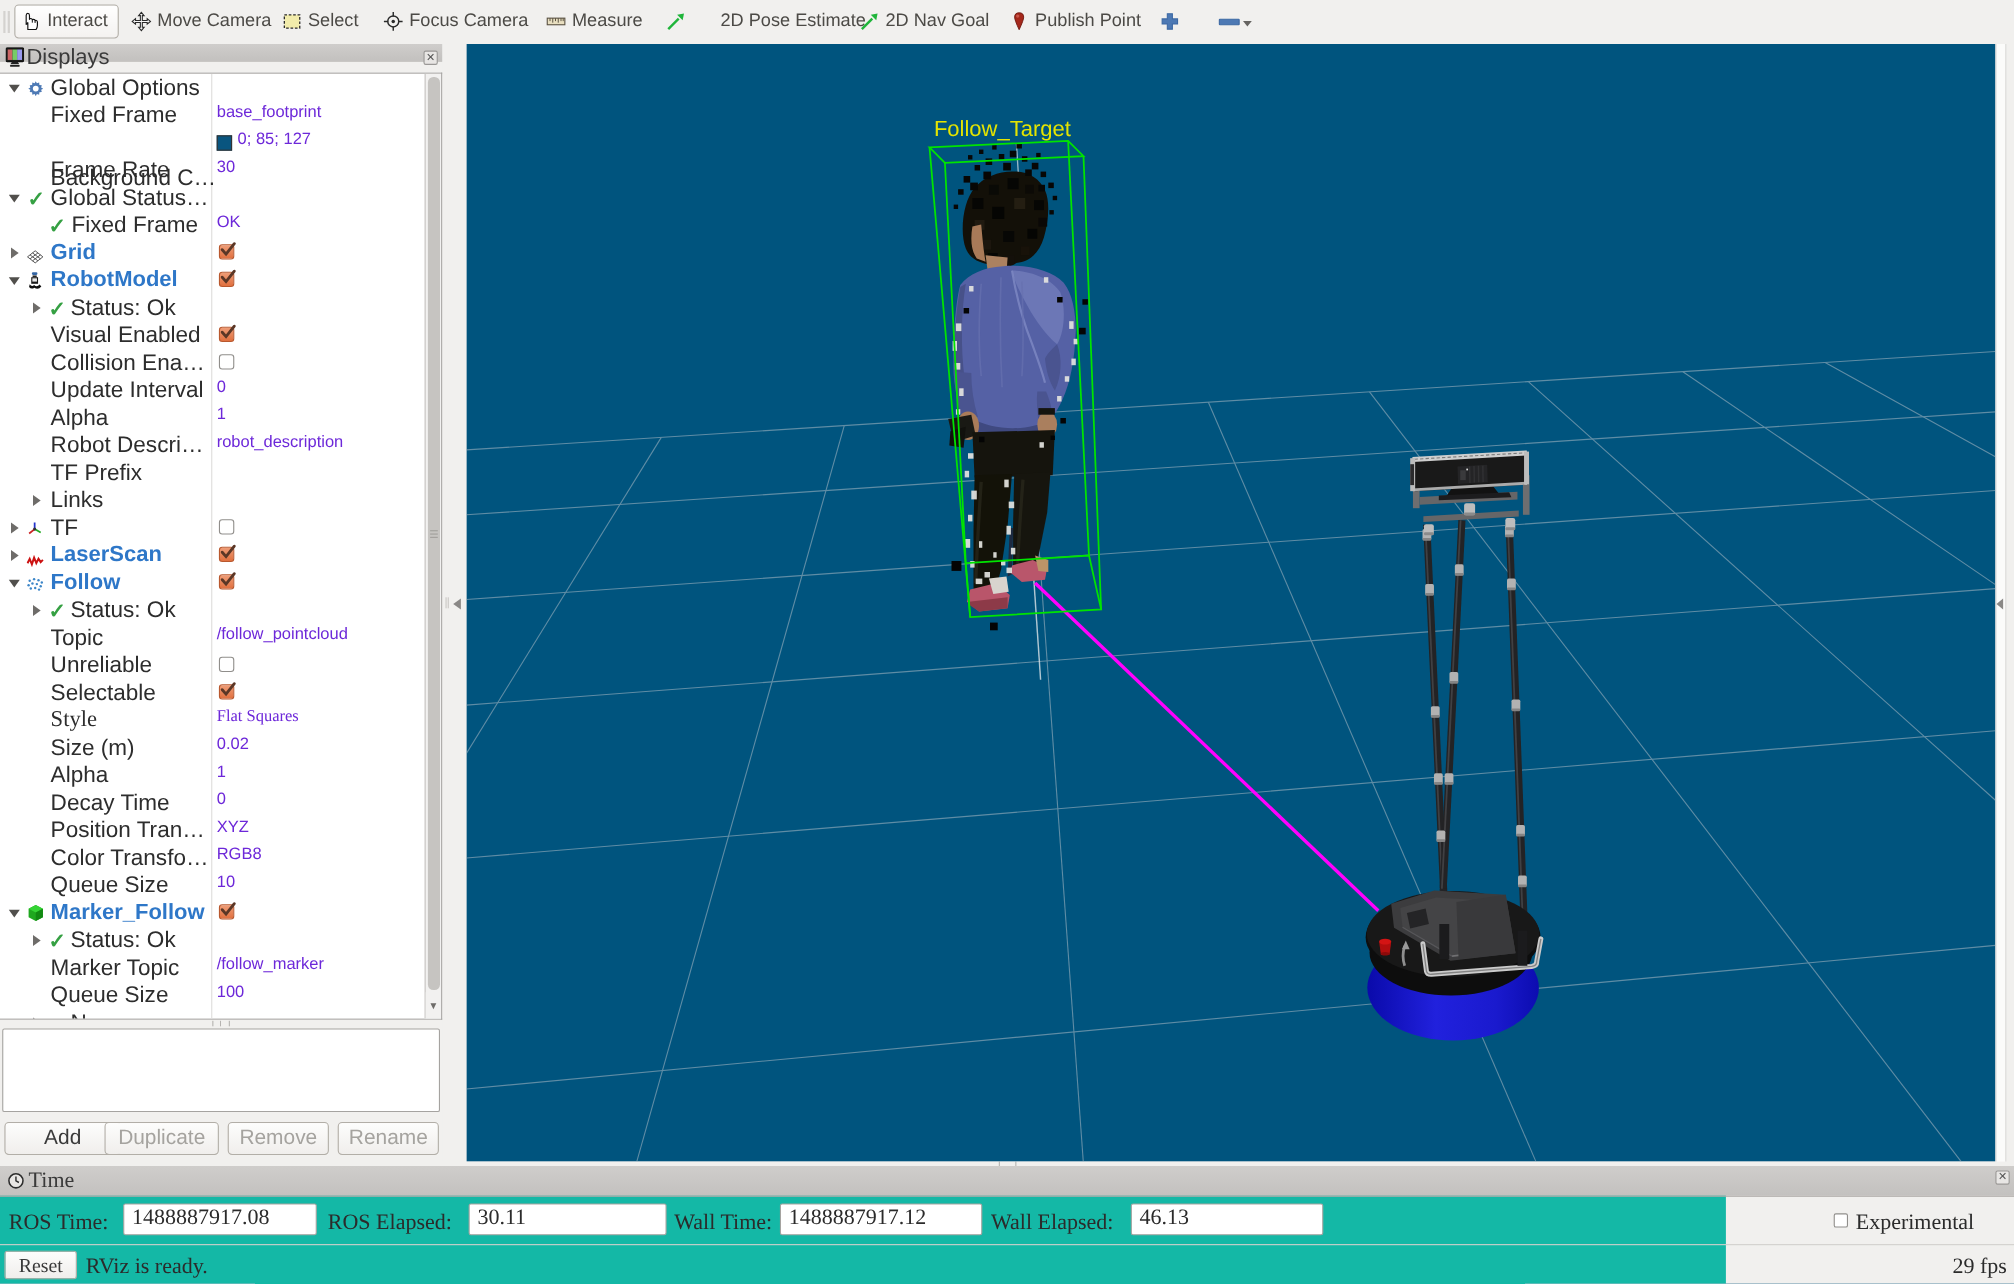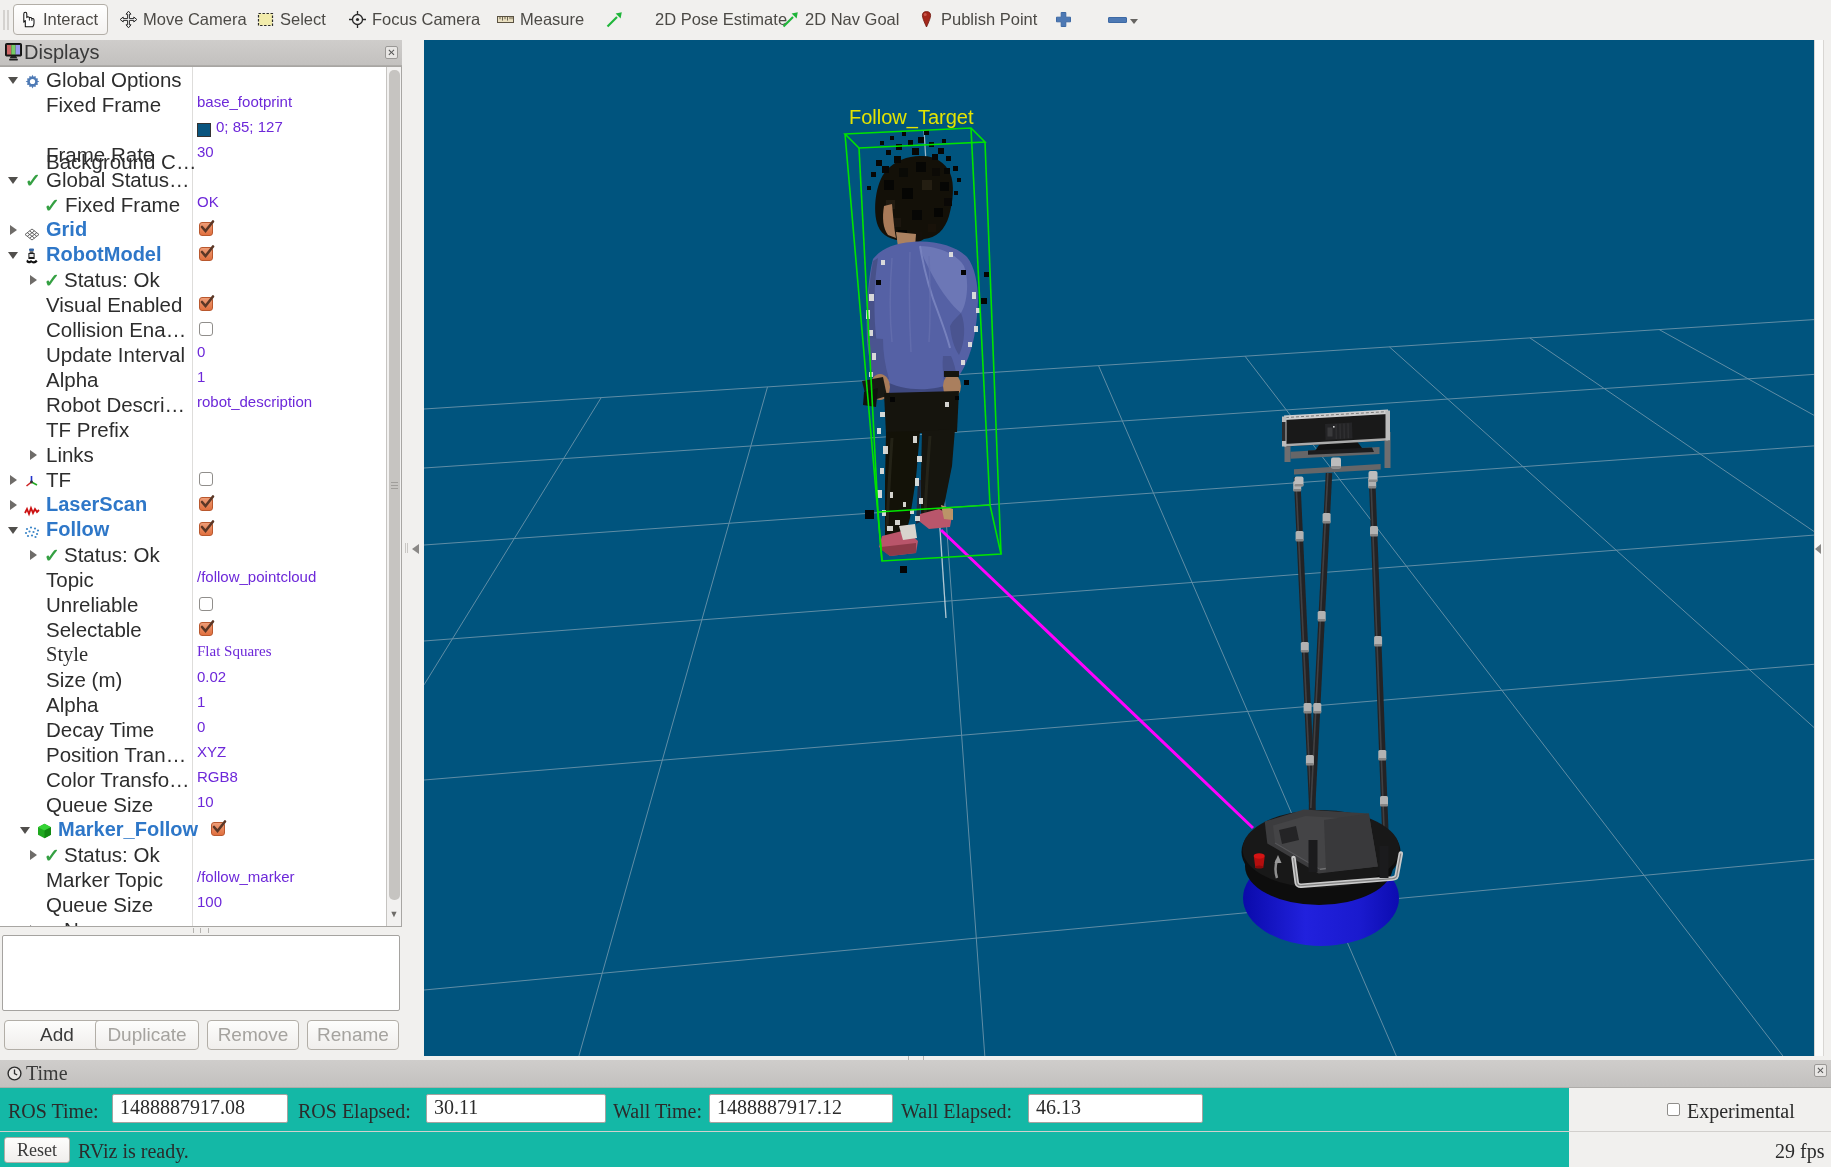--- a/index.html
+++ b/index.html
@@ -7,21 +7,21 @@
 body { font-family:"Liberation Sans", sans-serif; font-size:20px; color:#2b2b2b; background:#f1f0ee; position:relative; }
 
 
 #toolbar { position:absolute; left:0; top:0; width:1831px; height:39px; background:#f1f0ee; }
 .tbtn { position:absolute; top:4px; height:31px; display:flex; align-items:center; gap:5px; color:#4c4a46; font-size:16.5px; white-space:nowrap; }
 #btn-interact { border:1px solid #b2aea7; border-radius:4px; background:linear-gradient(#ffffff,#f4f2f0); padding:0 9px 0 5px; }
 .tico { width:19px; height:19px; display:inline-block; }
 
 
 #dpanel { position:absolute; left:0; top:40px; width:402px; height:1016px; background:#f1f0ee; }
-#dhead { position:absolute; left:0; top:0; width:402px; height:26px; background:linear-gradient(#cfcdcb,#c3c1bf); border-bottom:1px solid #aeaca9; }
+#dhead { position:absolute; left:0; top:0; width:402px; height:16px; background:linear-gradient(#cfcdcb,#c3c1bf); border-bottom:1px solid #aeaca9; }
 #dhead .ttl { position:absolute; left:24px; top:1px; color:#3a3a3a; }
 .closebox { position:absolute; width:13px; height:13px; border:1px solid #9a9896; border-radius:2px; background:#e8e6e4; color:#555; font-size:10px; line-height:11px; text-align:center; }
 #tree { position:absolute; left:0; top:26px; width:402px; height:861px; background:#fff; border:1px solid #a8a6a3; border-left:none; overflow:hidden; }
 .row { position:absolute; left:0; width:385px; height:25px;padding-left:19px; }
 .lbl { position:absolute; top:1px; color:#2d2d2d; white-space:nowrap; font-size:20.5px; }
 .val { position:absolute; left:197px; top:1px; color:#6d28d9; white-space:nowrap; font-size:15px; }
 .dname { color:#2e77c8; font-weight:bold; font-size:20px; }
 .cdiv { position:absolute; left:192px; top:0; width:1px; height:861px; background:#dedddb; }
 .chk { position:absolute; left:199px; width:14px; height:14px; border-radius:3px; }
 .chk.on { background:linear-gradient(#ef9d77,#e0703f); border:1px solid #b9582e; }
@@ -323,21 +323,21 @@
           <span class="val">XYZ</span>
         </div>
     <div class="row" style="top:700px;">
           <span class="lbl " style="left:46px;">Color Transfo…</span>
           <span class="val">RGB8</span>
         </div>
     <div class="row" style="top:725px;">
           <span class="lbl " style="left:46px;">Queue Size</span>
           <span class="val">10</span>
         </div>
-    <div class="row" style="top:750px;margin-left:12px;">
+    <div class="row" style="top:750px;">
           <span style="position:absolute;left:8px;top:10px;width:0;height:0;border-top:7px solid #514f4c;border-left:5px solid transparent;border-right:5px solid transparent;"></span>
           <span style="position:absolute;left:25px;top:4px;"><svg class="ticon" width="15" height="16" viewBox="0 0 15 16">
               <path d="M7.5 0.8 L14 4.2 L14 11.8 L7.5 15.2 L1 11.8 L1 4.2 Z" fill="#1fa81f"></path>
               <path d="M7.5 0.8 L14 4.2 L7.5 7.6 L1 4.2 Z" fill="#35d435"></path>
               <path d="M7.5 7.6 L14 4.2 L14 11.8 L7.5 15.2 Z" fill="#128a12"></path>
             </svg></span>
           <span class="lbl dname" style="left:46px;">Marker_Follow</span>
           <span class="chk on" style="top:5px;">
             <svg class="ticksvg" width="16" height="17" viewBox="0 0 16 17">
               <path d="M3 9 L6.5 13 L14 3.5" fill="none" stroke="#5b3726" stroke-width="2.6" stroke-linecap="round"></path>

